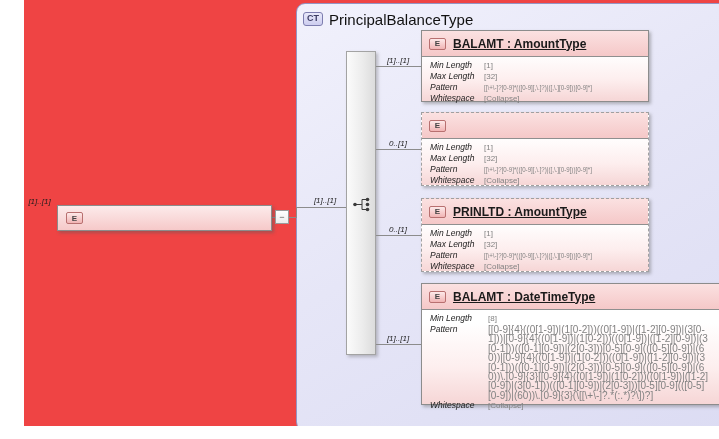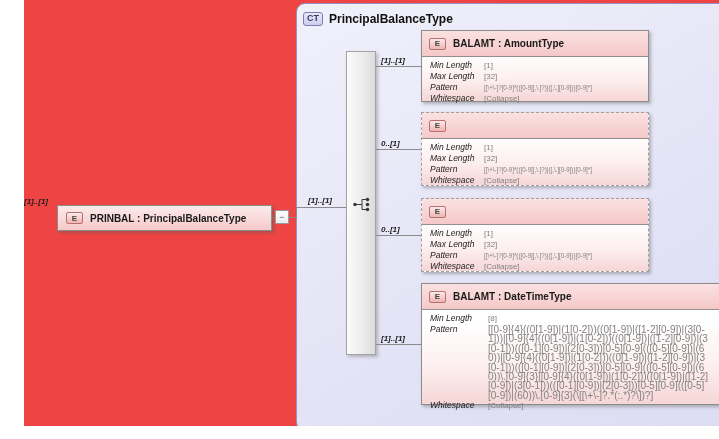--- a/index.html
+++ b/index.html
@@ -7,21 +7,21 @@
           font-family:"Liberation Sans","DejaVu Sans",sans-serif;margin-left:24px;}
 
   
   .ct{position:absolute;left:272px;top:3px;width:438px;height:428px;
       background:linear-gradient(150deg,#f1f1fc 0%,#e6e6f7 45%,#dcdcf3 100%);
       border:1px solid #9494c4;border-radius:9px;box-sizing:border-box;z-index:1;}
   .ct-head{position:absolute;left:0;top:0;right:0;height:22px;display:flex;align-items:center;
            padding:4px 6px 0 6px;gap:6px;}
   .ct-badge{border:1px solid #7d7daf;border-radius:3px;background:linear-gradient(#e8e8fa,#cdcdef);
             color:#3c3c64;font-size:9px;font-weight:bold;padding:0 3px;line-height:11px;height:12px;}
-  .ct-title{font-size:12px;font-weight:bold;color:#111;}
+  .ct-title{font-size:15px;font-weight:normal;color:#111;}
   .ct-footer{position:absolute;left:0;right:0;bottom:0;height:19px;border-top:1px solid #9494c4;
              background:linear-gradient(#f2f2fb,#e7e7f6);border-radius:0 0 8px 8px;
              display:flex;align-items:center;padding:0 8px;}
   .ct-footer span{font-size:9px;font-style:italic;color:#3a3a3a;}
 
   
   .elem-src{position:absolute;left:33px;top:205px;width:215px;height:26px;box-sizing:border-box;
             border:1px solid #8c8c8c;background:linear-gradient(#fcebeb,#f6c9c9);
             box-shadow:2px 2px 3px rgba(90,90,90,.45);display:flex;align-items:center;
             padding-left:8px;gap:7px;z-index:3;}
@@ -30,37 +30,37 @@
   .eicon{display:inline-flex;align-items:center;justify-content:center;width:17px;height:12px;
          border:1px solid #b87070;border-radius:2px;background:linear-gradient(#fde9e9,#f1b4b4);
          font-size:8px;font-weight:bold;color:#444;box-sizing:border-box;flex:0 0 auto;}
 
   
   .hline{position:absolute;height:1px;background:#8c8c8c;z-index:2;}
   .vline{position:absolute;width:1px;background:#8c8c8c;z-index:2;}
   .minusbox{position:absolute;left:251px;top:210px;width:14px;height:14px;box-sizing:border-box;
             border:1px solid #9a9a9a;background:linear-gradient(#ffffff,#ececec);z-index:3;
             display:flex;align-items:center;justify-content:center;font-size:9px;color:#555;line-height:1;}
-  .card{position:absolute;font-size:8px;font-weight:bold;font-style:italic;color:#1c1c1c;
-        text-align:left;z-index:3;white-space:nowrap;}
+  .card{position:absolute;font-size:8px;font-weight:normal;font-style:italic;color:#1c1c1c;
+        text-align:center;z-index:3;white-space:nowrap;}
 
   
   .seqbar{position:absolute;left:322px;top:51px;width:30px;height:304px;box-sizing:border-box;
           border:1px solid #a3a3a3;background:linear-gradient(to right,#fbfbfb,#ececec 55%,#dcdcdc);
           box-shadow:2px 2px 3px rgba(90,90,90,.35);z-index:2;}
   .seqicon{position:absolute;left:328px;top:196px;z-index:3;}
 
   
   .ebox{position:absolute;left:397px;box-sizing:border-box;border:1px solid #8c8c8c;
         background:linear-gradient(#ffffff 32%,#fdeeee 70%,#f6d6d6 100%);
         box-shadow:2px 2px 3px rgba(90,90,90,.4);z-index:3;}
   .ebox.dashed{border:1px dashed #a0a0a0;}
   .ebox-head{height:25px;border-bottom:1px solid #8f8f8f;display:flex;align-items:center;
              padding-left:7px;gap:7px;background:linear-gradient(#fbe1e1,#f5c8c8);}
-  .ebox-head .ename{font-size:10px;}
+  .ebox-head .ename{font-size:12px;text-decoration:underline;}
   .facets{padding:3px 16px 0 8px;}
   .frow{display:flex;line-height:11px;}
   .flabel{font-size:8.5px;font-style:italic;color:#1d1d1d;width:54px;flex:0 0 auto;}
   .fvalue{font-size:8px;color:#828282;white-space:nowrap;}
   .fvalue.tiny{font-size:7px;transform:scaleX(.88);transform-origin:left center;}
   .ebox-dtasof .flabel{width:58px;}
   .fvalue.wrap{white-space:normal;word-break:break-all;width:238px;line-height:9.4px;
                font-size:10px;padding-top:1px;}
 </style>
 </head>
@@ -72,21 +72,20 @@
     <div class="ct-head">
       <span class="ct-badge">CT</span>
       <span class="ct-title">PrincipalBalanceType</span>
     </div>
   </div>
 
   <span class="card" style="left:0px;top:197px;width:31px;">[1]..[1]</span>
 
   <div class="elem-src">
     <span class="eicon">E</span>
-    <span class="ename">PRINBAL : PrincipalBalanceType</span>
   </div>
 
   <div class="hline" style="left:248px;top:217px;width:24px;"></div>
   <div class="minusbox">
     <span>−</span>
   </div>
   <div class="vline" style="left:272px;top:207px;height:11px;"></div>
   <div class="hline" style="left:272px;top:207px;width:50px;"></div>
   <span class="card" style="left:284px;top:196px;width:34px;">[1]..[1]</span>
 
@@ -157,20 +156,21 @@
       <div class="frow">
         <span class="flabel">Whitespace</span>
         <span class="fvalue">[Collapse]</span>
       </div>
     </div>
   </div>
 
   <div class="ebox dashed" style="top:198px;width:228px;height:74px;">
     <div class="ebox-head">
       <span class="eicon">E</span>
+      <span class="ename">PRINLTD : AmountType</span>
     </div>
     <div class="facets">
       <div class="frow">
         <span class="flabel">Min Length</span>
         <span class="fvalue">[1]</span>
       </div>
       <div class="frow">
         <span class="flabel">Max Length</span>
         <span class="fvalue">[32]</span>
       </div>

